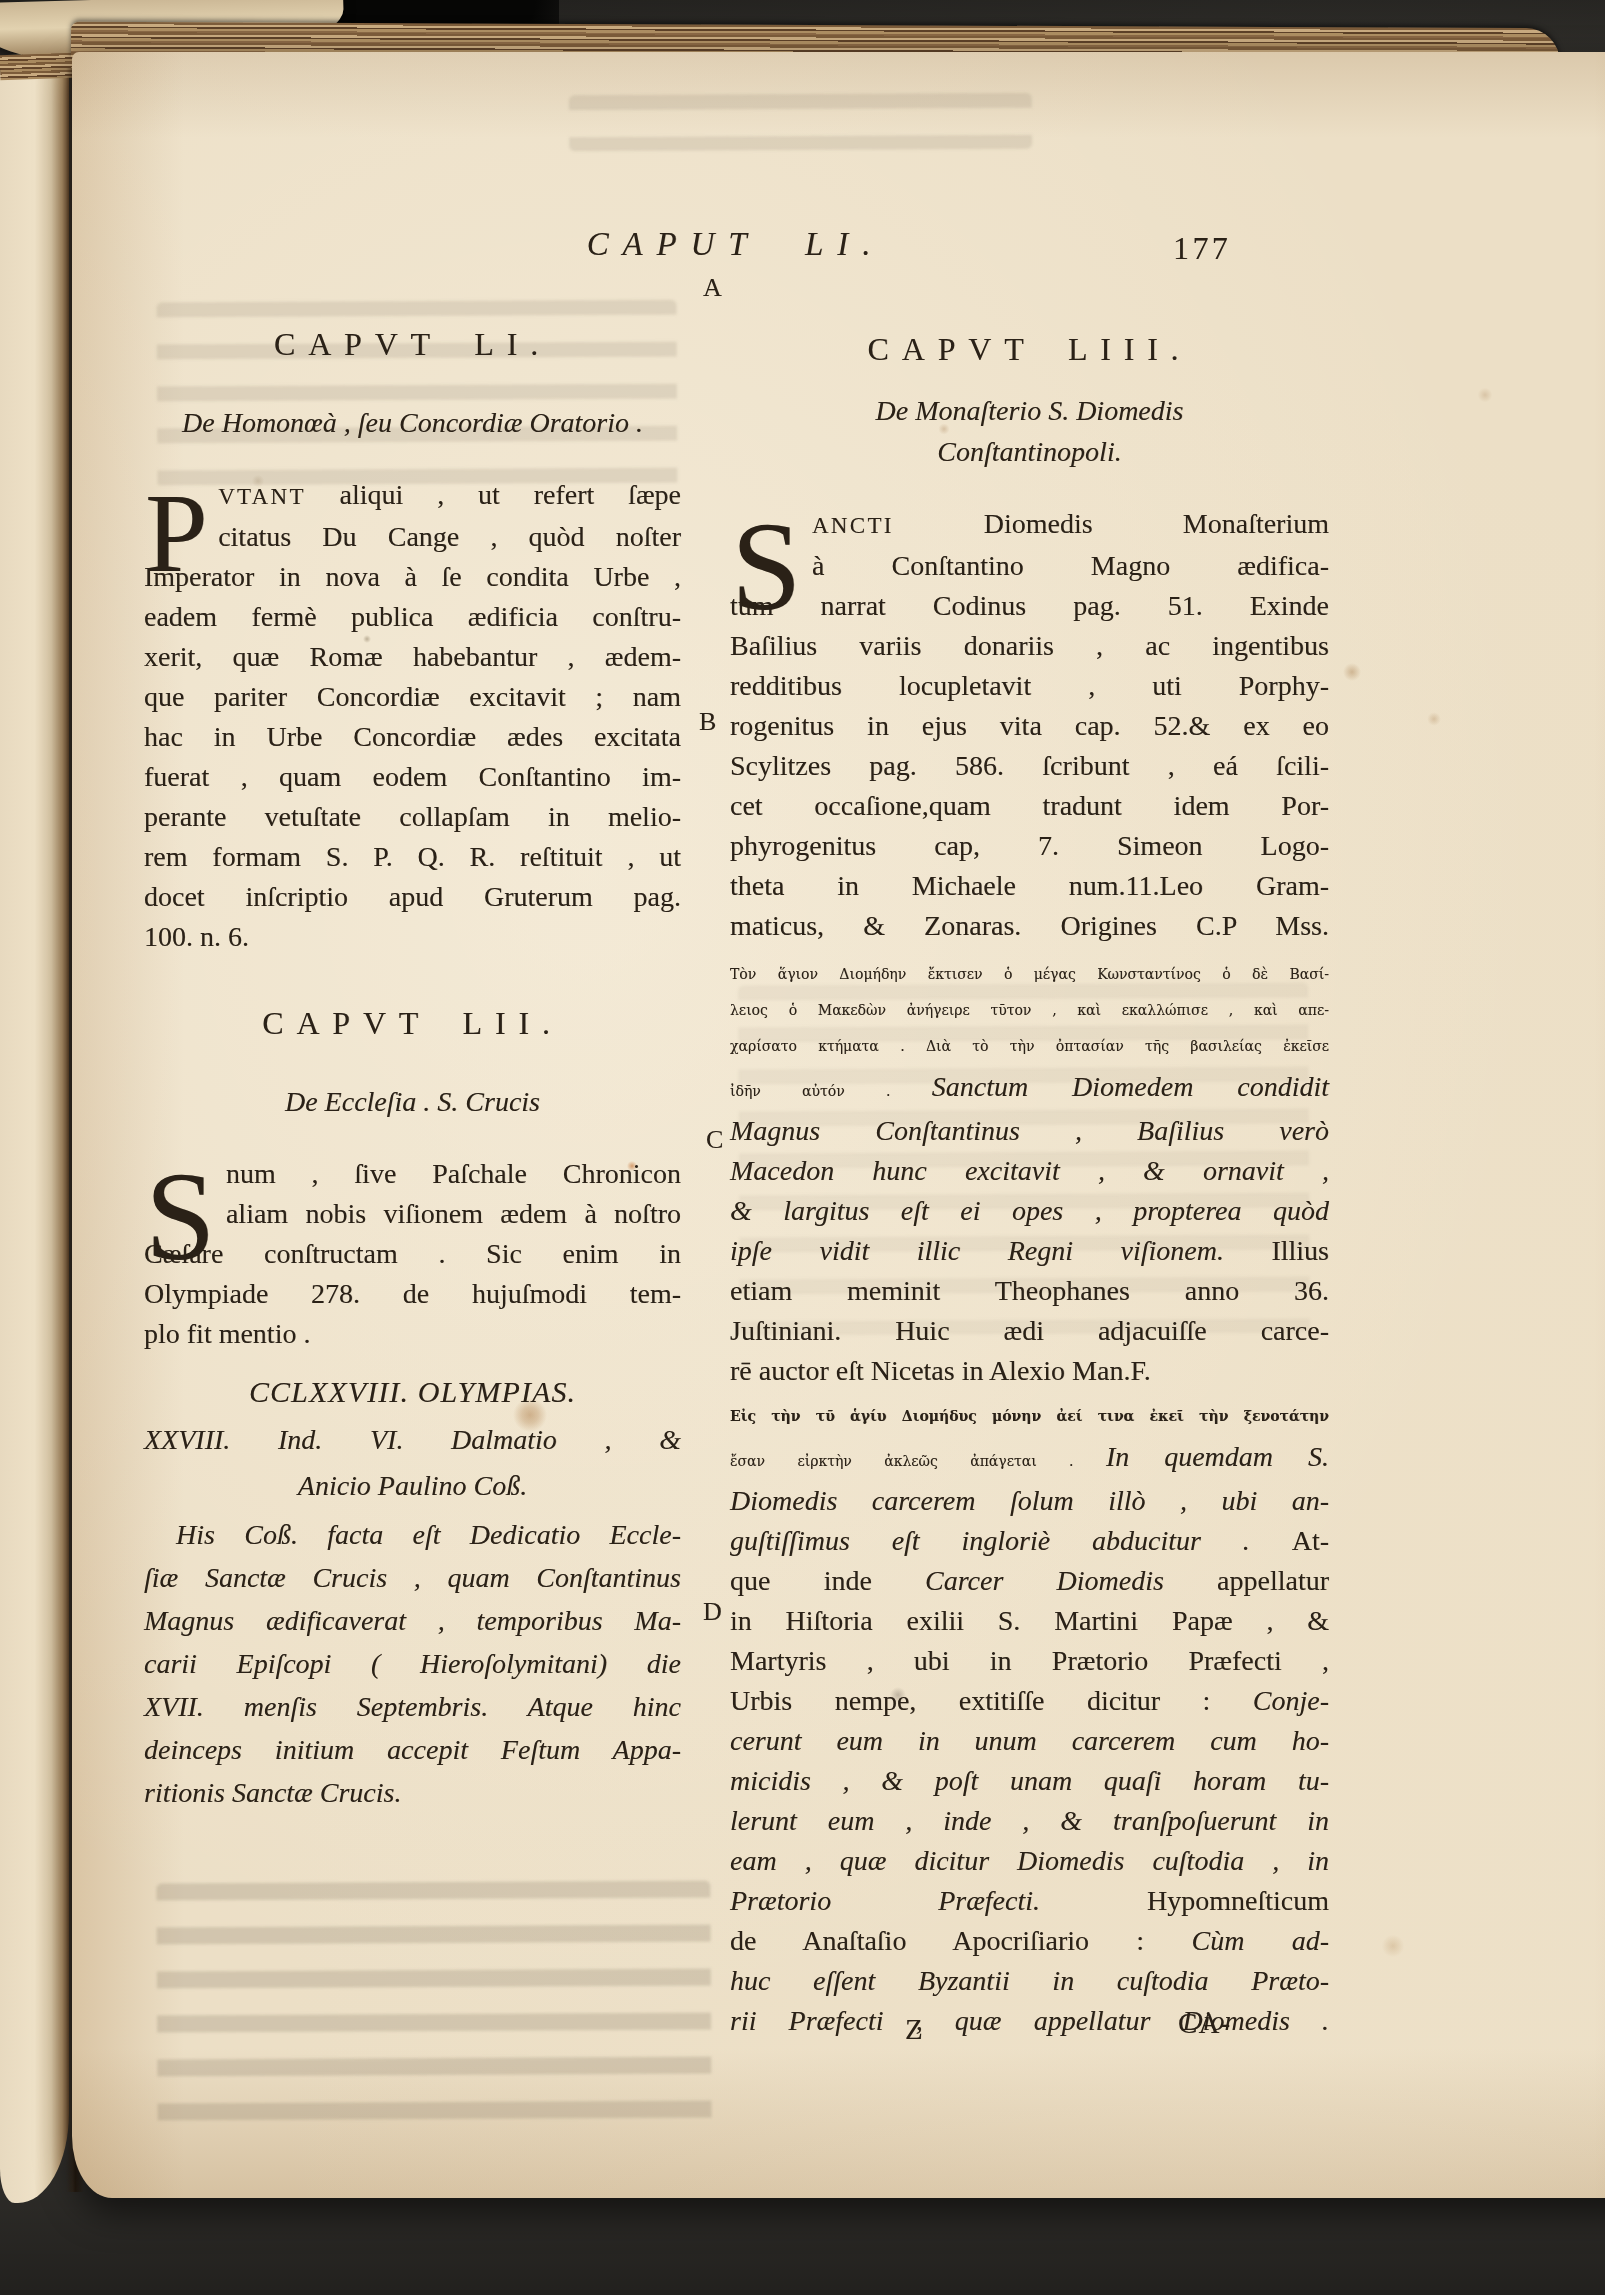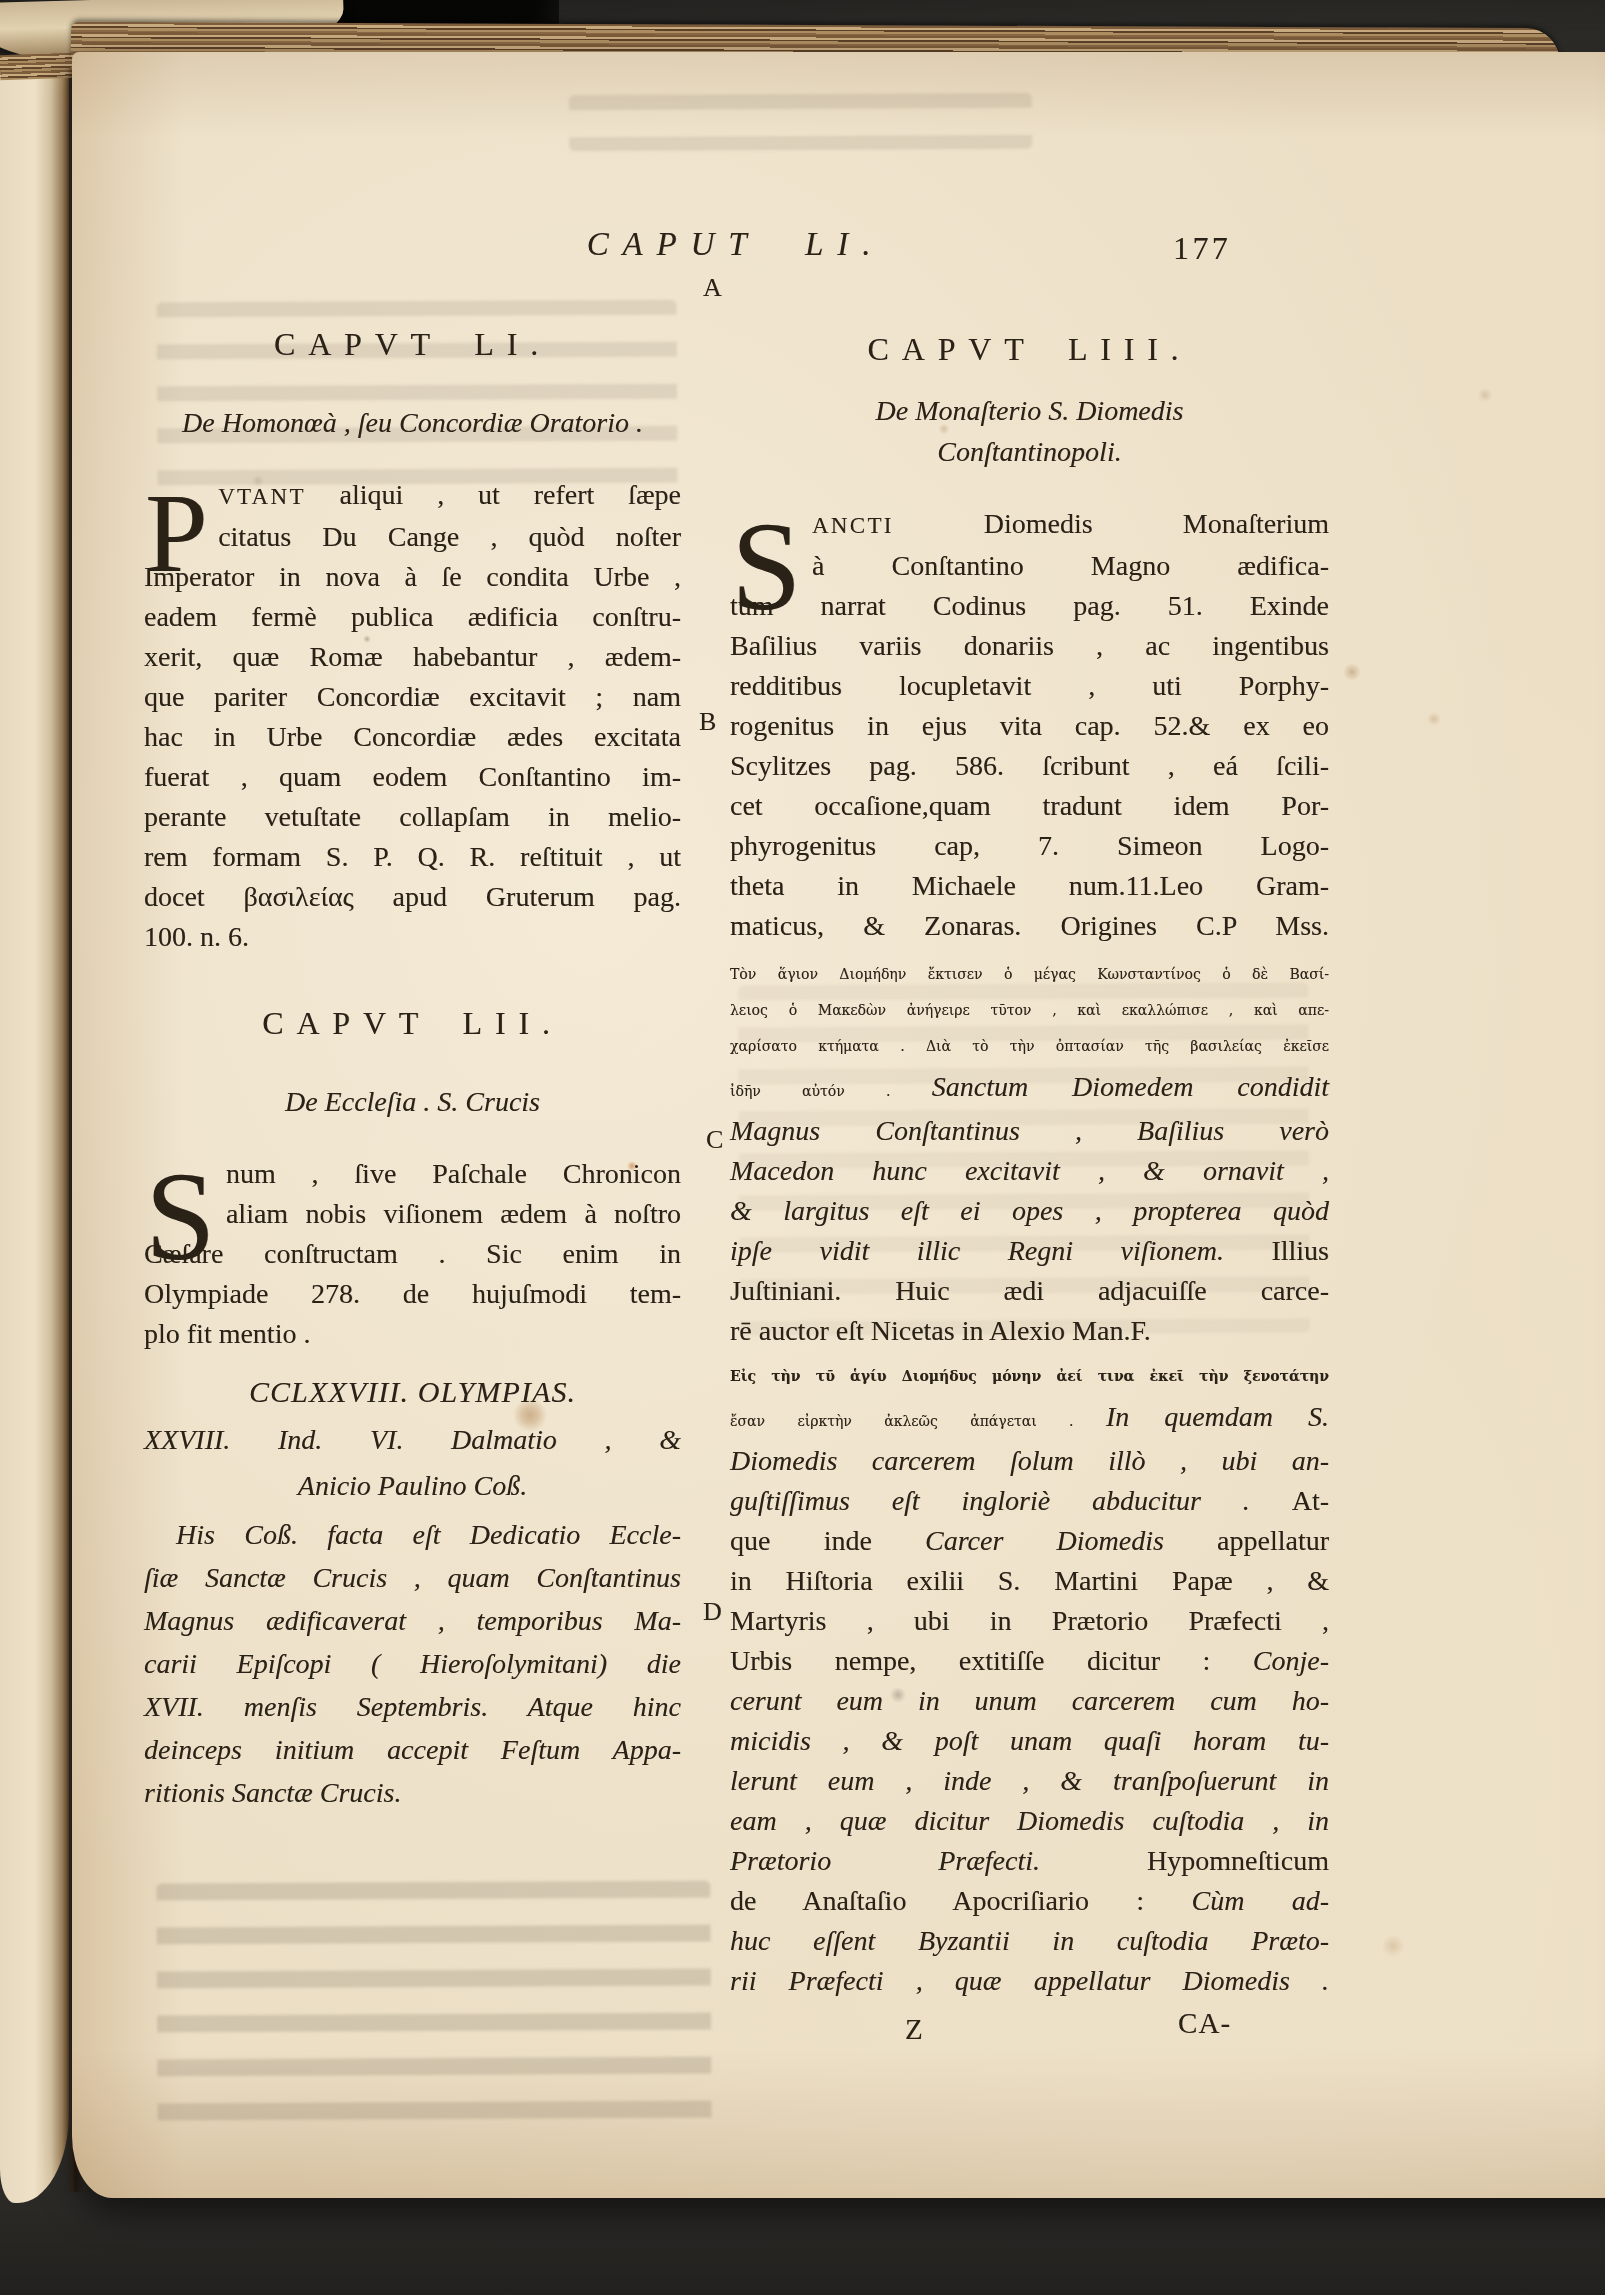--- a/index.html
+++ b/index.html
@@ -154,21 +154,21 @@
             <div class="tl"><span class="sg-sc">VTANT</span><span class="sg-r"> aliqui , ut refert ſæpe</span></div>
             <div class="tl"><span class="sg-r">citatus Du Cange , quòd noſter</span></div>
             <div class="tl"><span class="sg-r">Imperator in nova à ſe condita Urbe ,</span></div>
             <div class="tl"><span class="sg-r">eadem fermè publica ædificia conſtru-</span></div>
             <div class="tl"><span class="sg-r">xerit, quæ Romæ habebantur , ædem-</span></div>
             <div class="tl"><span class="sg-r">que pariter Concordiæ excitavit ; nam</span></div>
             <div class="tl"><span class="sg-r">hac in Urbe Concordiæ ædes excitata</span></div>
             <div class="tl"><span class="sg-r">fuerat , quam eodem Conſtantino im-</span></div>
             <div class="tl"><span class="sg-r">perante vetuſtate collapſam in melio-</span></div>
             <div class="tl"><span class="sg-r">rem formam S. P. Q. R. reſtituit , ut</span></div>
-            <div class="tl"><span class="sg-r">docet βασιλείας apud Gruterum pag.</span></div>
+            <div class="tl"><span class="sg-r">docet inſcriptio apud Gruterum pag.</span></div>
             <div class="tl nj"><span class="sg-r">100. n. 6.</span></div>
           </div>
       </div>
       <div class="chapter-heading mt-lg">CAPVT LII.</div>
       <div class="chapter-subtitle">De Eccleſia . S. Crucis</div>
       <div class="para">
         <span class="dropcap dc-s">S</span>
         <div class="lines">
             <div class="tl"><span class="sg-r">num , ſive Paſchale Chronicon</span></div>
             <div class="tl"><span class="sg-r">aliam nobis viſionem ædem à noſtro</span></div>
@@ -217,20 +217,21 @@
           <div class="tl"><span class="sg-g">Τὸν ἅγιον Διομήδην ἔκτισεν ὁ μέγας Κωνσταντίνος ὁ δὲ Βασί-</span></div>
           <div class="tl"><span class="sg-g">λειος ὁ Μακεδὼν ἀνήγειρε τῦτον , καὶ εκαλλώπισε , καὶ απε-</span></div>
           <div class="tl"><span class="sg-g">χαρίσατο κτήματα . Διὰ τὸ τὴν ὀπτασίαν τῆς βασιλείας ἐκεῖσε</span></div>
         </div>
       <div class="lines p-flow">
           <div class="tl"><span class="sg-g">ἰδῆν αὐτόν . </span><span class="sg-i">Sanctum Diomedem condidit</span></div>
           <div class="tl"><span class="sg-i">Magnus Conſtantinus , Baſilius verò</span></div>
           <div class="tl"><span class="sg-i">Macedon hunc excitavit , &amp; ornavit ,</span></div>
           <div class="tl"><span class="sg-i">&amp; largitus eſt ei opes , propterea quòd</span></div>
           <div class="tl"><span class="sg-i">ipſe vidit illic Regni viſionem.</span><span class="sg-r"> Illius</span></div>
+          <div class="tl"><span class="sg-r">etiam meminit Theophanes anno 36.</span></div>
           <div class="tl"><span class="sg-r">Juſtiniani. Huic ædi adjacuiſſe carce-</span></div>
           <div class="tl nj"><span class="sg-r">rē auctor eſt Nicetas in Alexio Man.F.</span></div>
         </div>
       <div class="lines greek-block gb2">
           <div class="tl"><span class="sg-g">Εἰς τὴν τῦ ἁγίυ Διομήδυς μόνην ἀεί τινα ἐκεῖ τὴν ξενοτάτην</span></div>
         </div>
       <div class="lines p-flow">
           <div class="tl"><span class="sg-g">ἔσαν εἰρκτὴν ἀκλεῶς ἀπάγεται . </span><span class="sg-i">In quemdam S.</span></div>
           <div class="tl"><span class="sg-i">Diomedis carcerem ſolum illò , ubi an-</span></div>
           <div class="tl"><span class="sg-i">guſtiſſimus eſt ingloriè abducitur . </span><span class="sg-r">At-</span></div>

